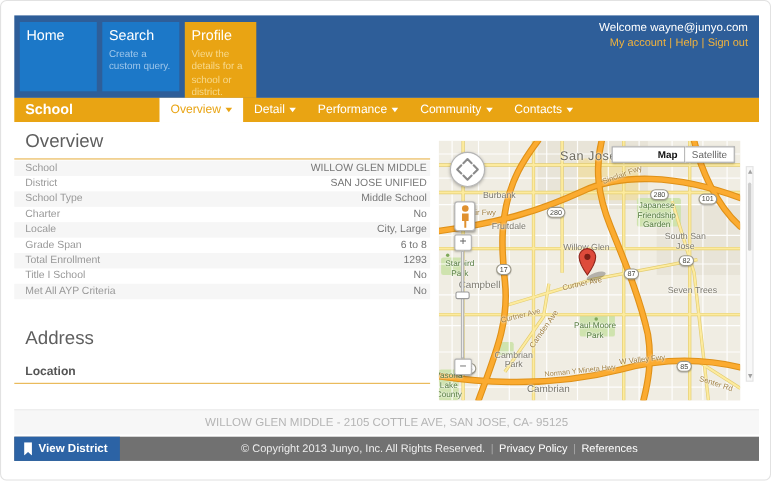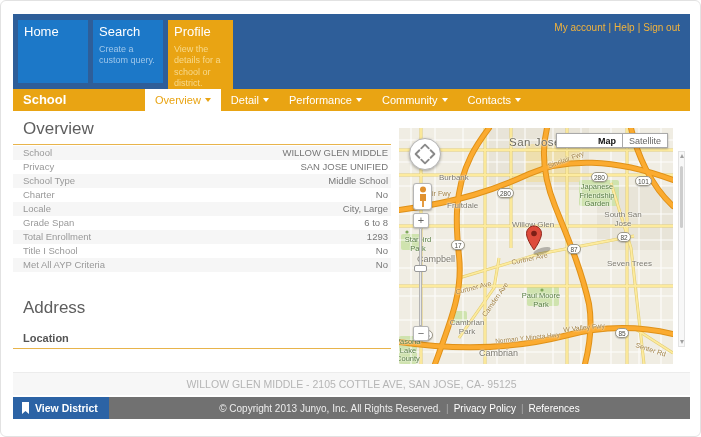--- a/index.html
+++ b/index.html
@@ -119,20 +119,21 @@
     </div>
     <div class="tile tile-search">
       <div class="t-label">Search</div>
       <div class="t-sub">Create a custom query.</div>
     </div>
     <div class="tile tile-profile">
       <div class="t-label">Profile</div>
       <div class="t-sub">View the details for a school or district.</div>
     </div>
     <div class="welcome">
+      <div class="welcome-text">Welcome wayne@junyo.com</div>
       <div class="welcome-links">
         <a>My account</a><span class="wl-sep">|</span><a>Help</a><span class="wl-sep">|</span><a>Sign out</a>
       </div>
     </div>
   </div>
 
   <div class="navbar">
     <div class="nav-title">School Information</div>
     <div class="nav-tabs">
       <div class="nav-tab active">
@@ -161,21 +162,21 @@
   <div class="content">
     <div class="left-col">
       <h1 class="sec-heading">Overview</h1>
       <hr class="orange-rule">
       <div class="ov-table">
         <div class="row">
             <span>School</span>
             <span class="val">WILLOW GLEN MIDDLE</span>
           </div>
         <div class="row">
-            <span>Privacy</span>
+            <span>District</span>
             <span class="val">SAN JOSE UNIFIED</span>
           </div>
         <div class="row">
             <span>School Type</span>
             <span class="val">Middle School</span>
           </div>
         <div class="row">
             <span>Charter</span>
             <span class="val">No</span>
           </div>

